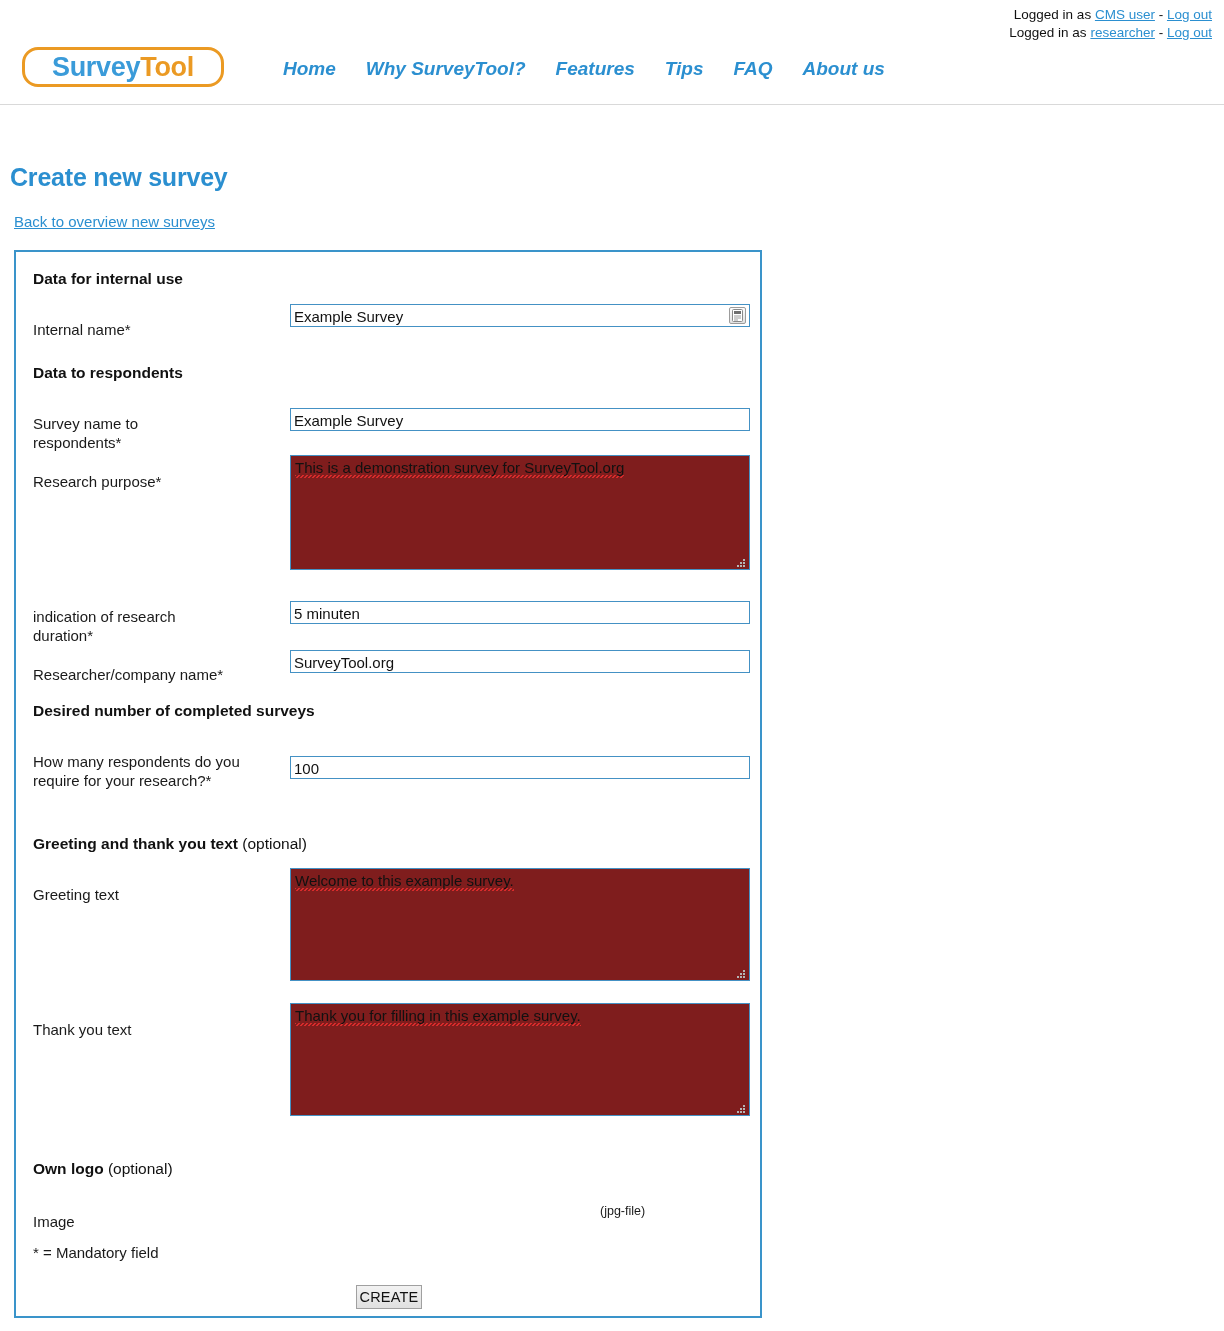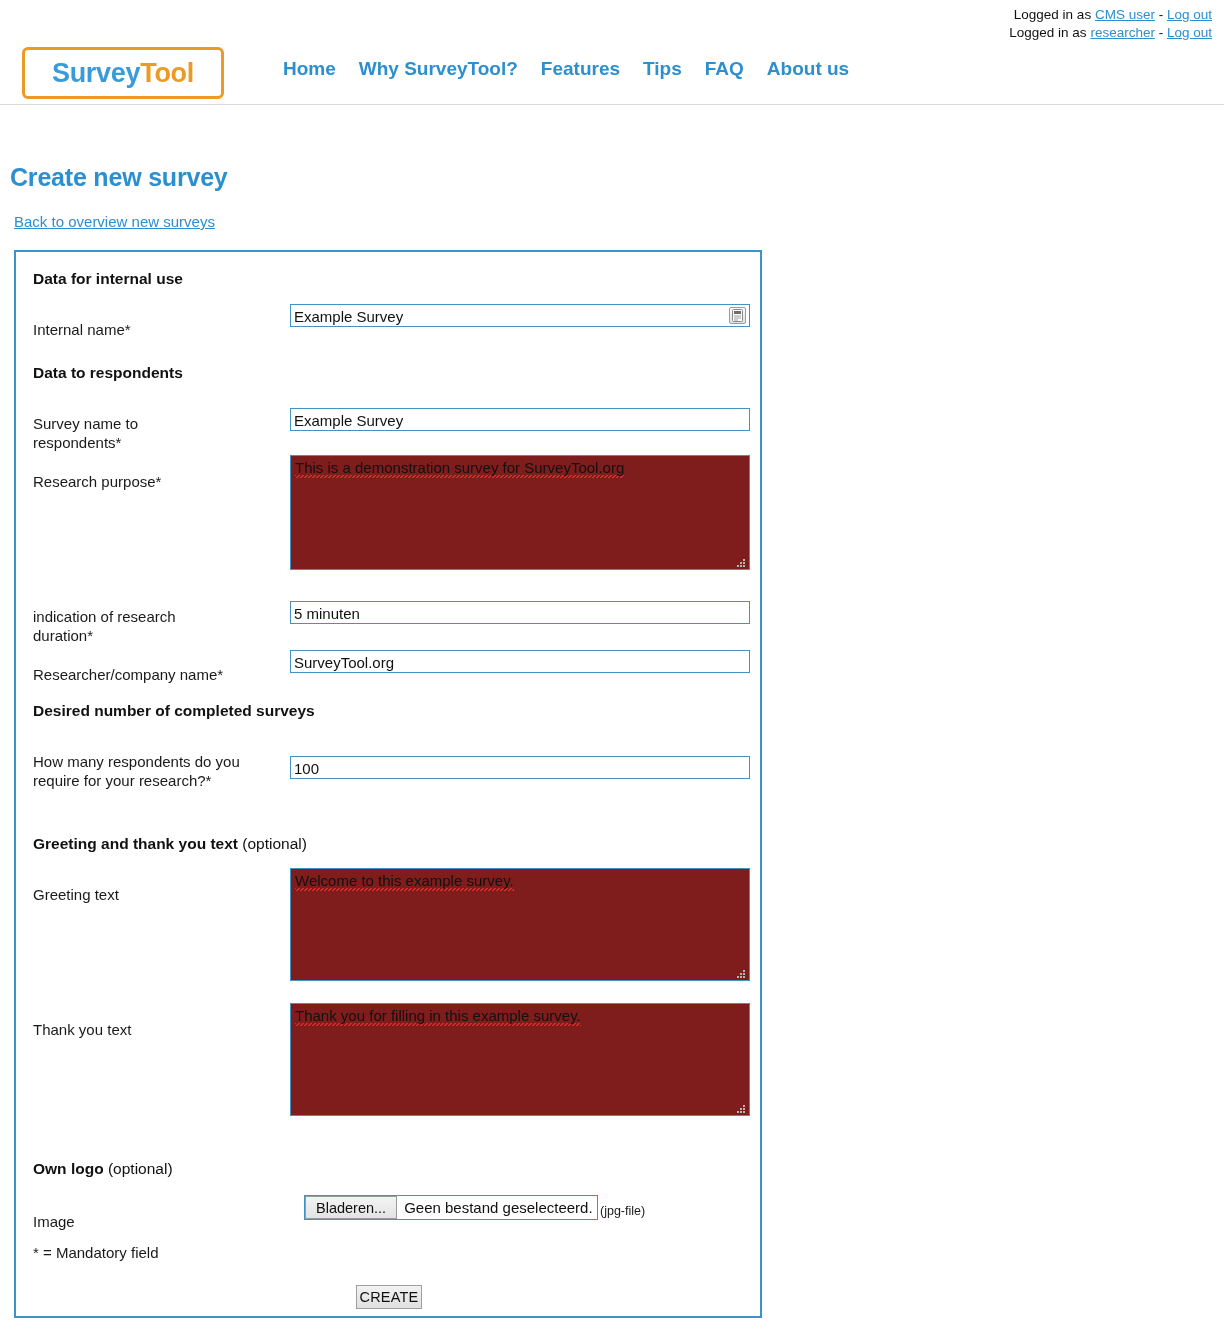--- a/index.html
+++ b/index.html
@@ -28,41 +28,42 @@
   .login-bar .sep { color: #111; }
 
   
   .header {
     position: absolute;
     top: 42px; left: 0; width: 1224px; height: 62px;
   }
   .logo {
     position: absolute;
     left: 22px; top: 5px;
-    width: 202px; height: 52px;
+    width: 202px; height: 40px;
     border: 3px solid #eb9a23;
-    border-radius: 6px;
+    border-radius: 16px;
     background: #fff;
     display: flex; align-items: center; justify-content: center;
   }
   .logo-text {
     font-size: 27px;
     font-weight: bold;
     letter-spacing: -0.3px;
     white-space: nowrap;
   }
   .logo-text .s1 { color: #3a9bd9; }
   .logo-text .s2 { color: #eb9a23; }
 
   .nav {
     position: absolute;
     left: 283px; top: 16px;
     display: flex;
     align-items: baseline;
-    gap: 23px;
+    gap: 30px;
+    font-style: italic;
   }
   .nav a {
     color: #2b8fd0;
     text-decoration: none;
     font-size: 19px;
     font-weight: bold;
     white-space: nowrap;
   }
   .header-rule {
     position: absolute;
@@ -368,24 +369,20 @@
         </svg>
       </span>
     </div>
 
     <div class="section-head" style="top:908px">
       <span>Own logo</span>
       <span class="opt">(optional)</span>
     </div>
 
     <div class="fld-label" style="top:948px">Image</div>
-    <div class="fileinput" style="top:943px">
-      <span class="file-btn">Bladeren...</span>
-      <span class="file-name">Geen bestand geselecteerd.</span>
-    </div>
     <span class="file-hint" style="left:584px; top:952px">(jpg-file)</span>
 
     <div class="mandatory-note" style="top:992px">* = Mandatory field</div>
 
     <button class="create-btn" style="top:1033px">CREATE</button>
 
   </div>
 </div>
 
 </body></html>

